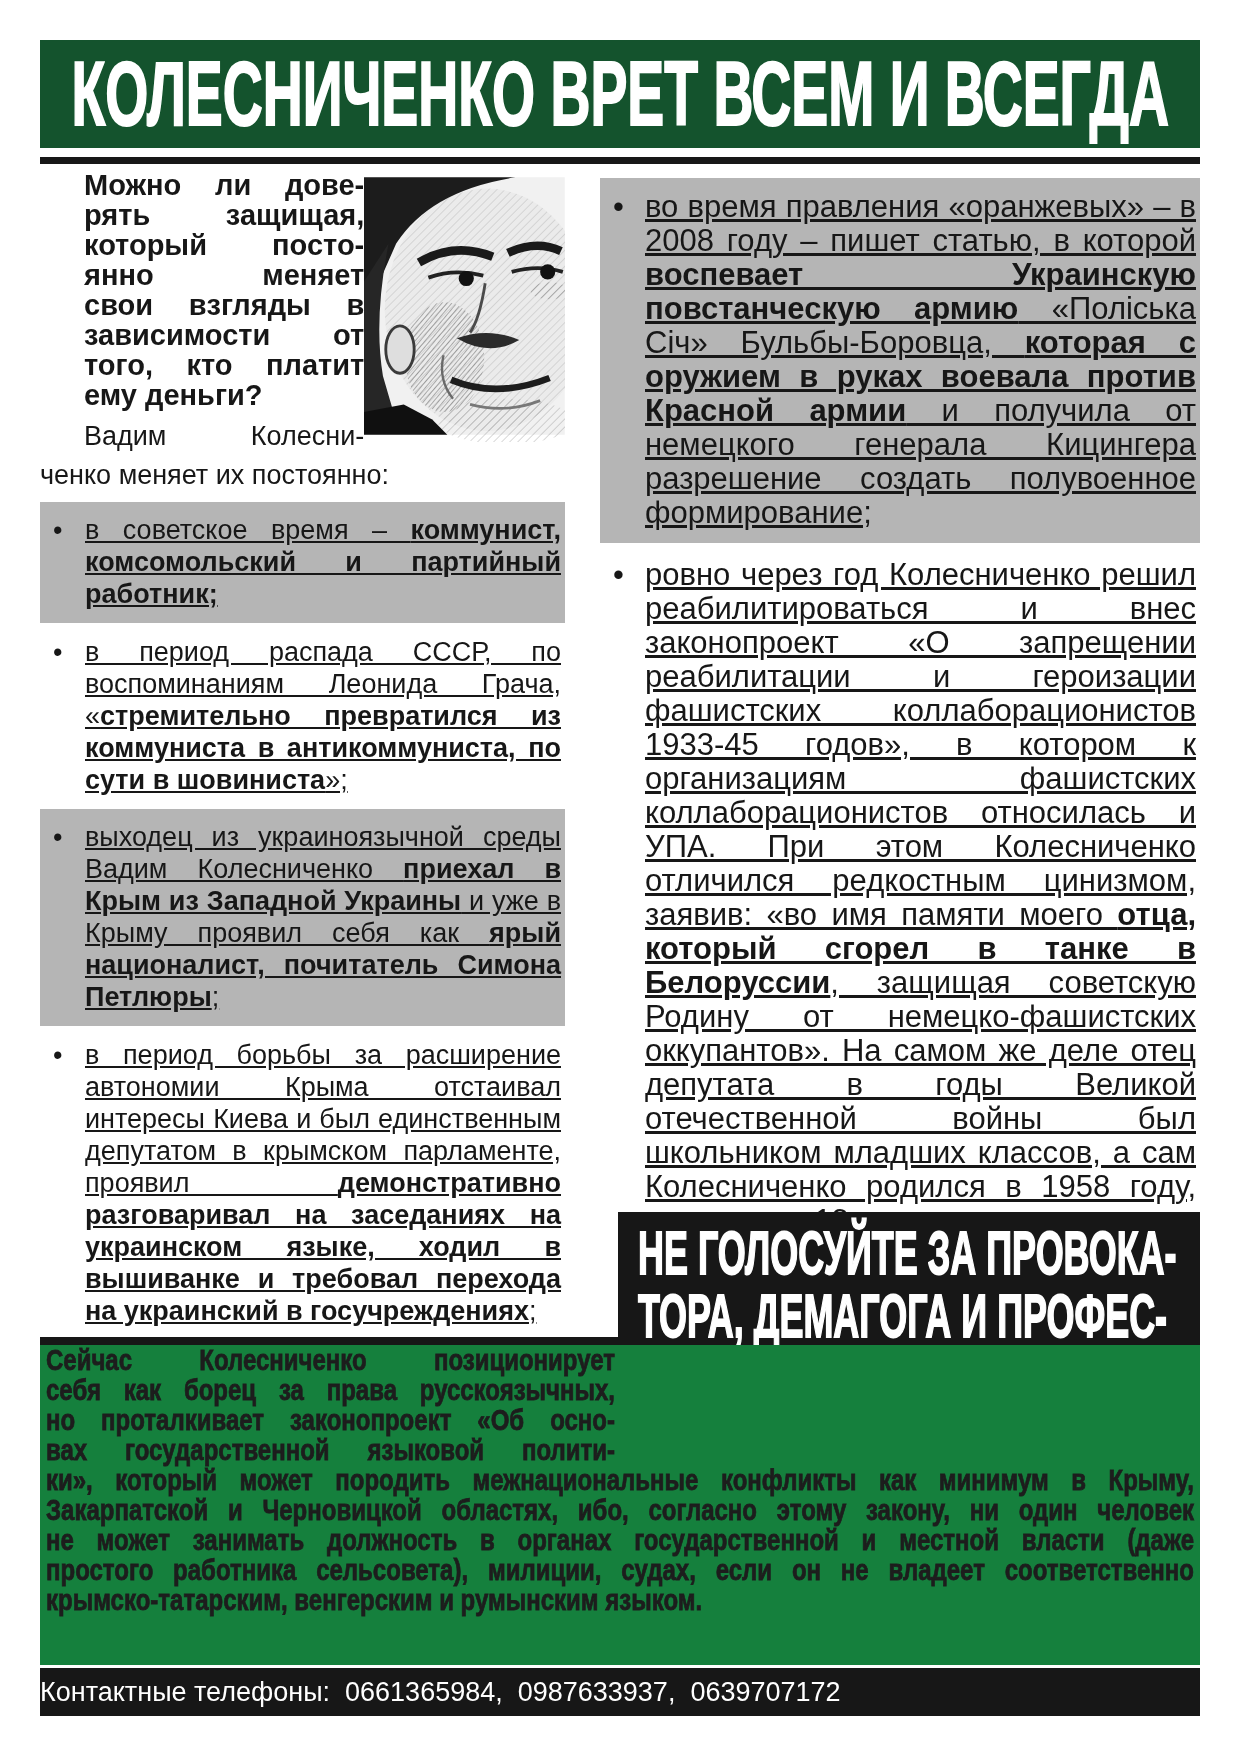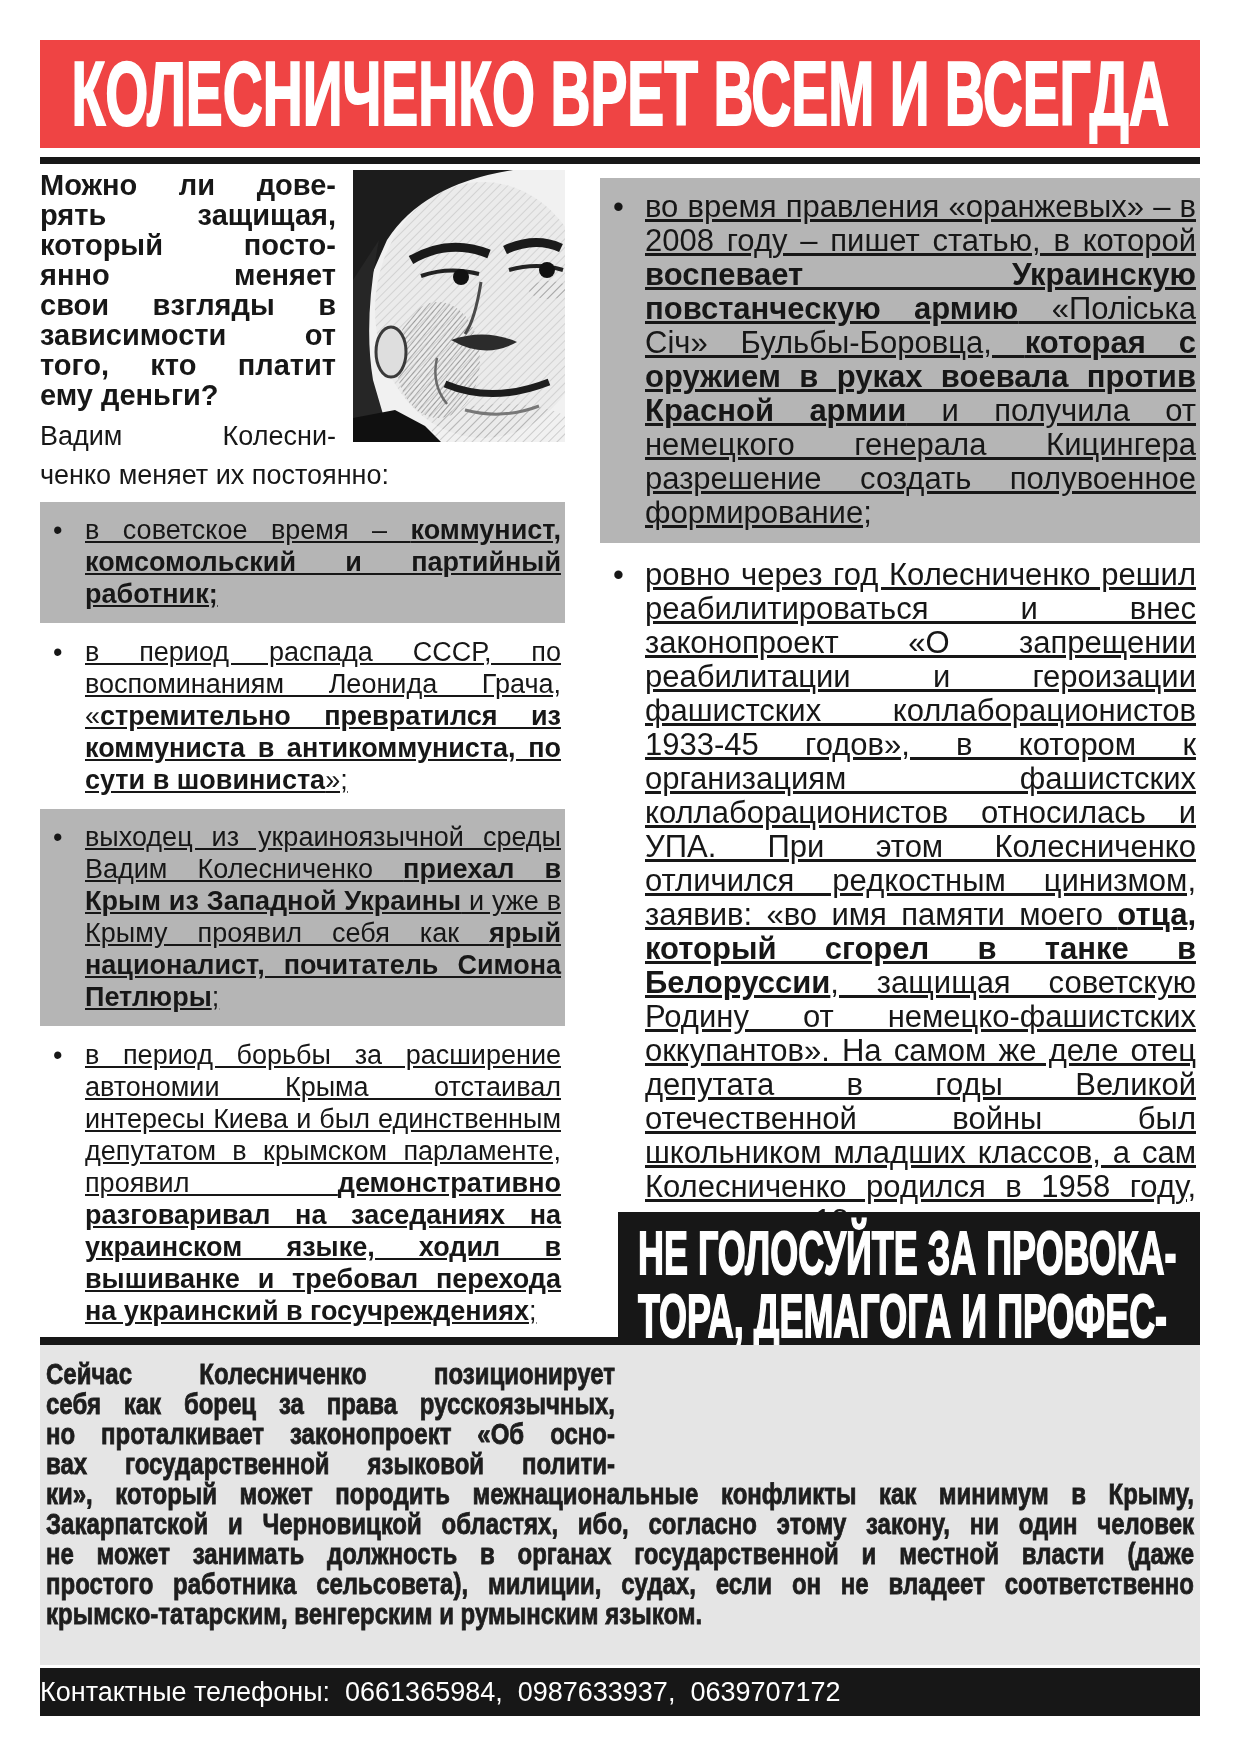--- a/index.html
+++ b/index.html
@@ -5,35 +5,35 @@
   html,body { margin:0; padding:0; background:#ffffff; }
   .page {
     position:relative; width:1240px; height:1754px; background:#ffffff;
     font-family:"Liberation Sans","DejaVu Sans",sans-serif; color:#171717;
     overflow:hidden;
   }
 
   
   .header-bar {
     position:absolute; left:40px; top:40px; width:1160px; height:108px;
-    background:#ef4444; display:flex; justify-content:center; align-items:center;
+    background:#14532d; display:flex; justify-content:center; align-items:center;
     overflow:hidden;
   }
   .header-bar .hdr {
     display:inline-block; white-space:nowrap; transform:scaleX(0.615);
     font-weight:bold; font-size:90px; color:#ffffff; -webkit-text-stroke:2px #ffffff;
   }
   .rule-top { position:absolute; left:40px; top:157px; width:1160px; height:7px; background:#171717; }
 
   
   .col-left  { position:absolute; left:40px;  top:170px; width:525px; }
   .col-right { position:absolute; left:600px; top:168px; width:600px; }
 
   .intro-row { display:flex; }
-  .intro-text { width:296px; }
+  .intro-text { width:296px;margin-left:44px; }
   .intro-q { font-weight:bold; font-size:29px; line-height:30px; }
   .intro-q .ln { text-align:justify; text-align-last:justify; }
   .intro-q .ln:last-child { text-align-last:left; }
   .name-ln { font-size:27px; line-height:33px; margin-top:10px; text-align:justify; text-align-last:justify; }
   .photo { margin-left:auto; display:block; }
   .lead-ln { font-size:27px; line-height:33px; margin-top:6px; }
 
   .bullets { margin-top:10px; }
   .bullet { position:relative; padding:4px 4px 4px 45px; margin:0 0 9px 0; }
   .bullet .bt { text-align:justify;text-decoration:underline; }
@@ -53,21 +53,21 @@
   .novote .sq {
     display:inline-block; transform:scaleX(0.58); transform-origin:0 50%;
     font-weight:bold; font-size:62px; color:#ffffff; -webkit-text-stroke:1.8px #ffffff;
     white-space:nowrap;
   }
 
   
   .rule-bottom { position:absolute; left:40px; top:1337px; width:578px; height:8px; background:#171717; }
   .bottom-box {
     position:absolute; left:40px; top:1345px; width:1160px; height:320px;
-    background:#e5e5e5; padding-top:14px; box-sizing:border-box; overflow:hidden;
+    background:#15803d; box-sizing:border-box; overflow:hidden;
     font-weight:bold; color:#1d1d1d;
   }
   .bottom-box .ln { height:30px; line-height:30px; }
   .bottom-box .sq {
     display:inline-block; width:125%; transform:scaleX(0.8); transform-origin:0 50%;
     text-align:justify; text-align-last:justify; font-size:30px;
     -webkit-text-stroke:0.8px #1d1d1d;
   }
   .bottom-narrow { width:575px; padding-left:6px; box-sizing:border-box; }
   .bottom-full { padding:0 6px; box-sizing:border-box; }

